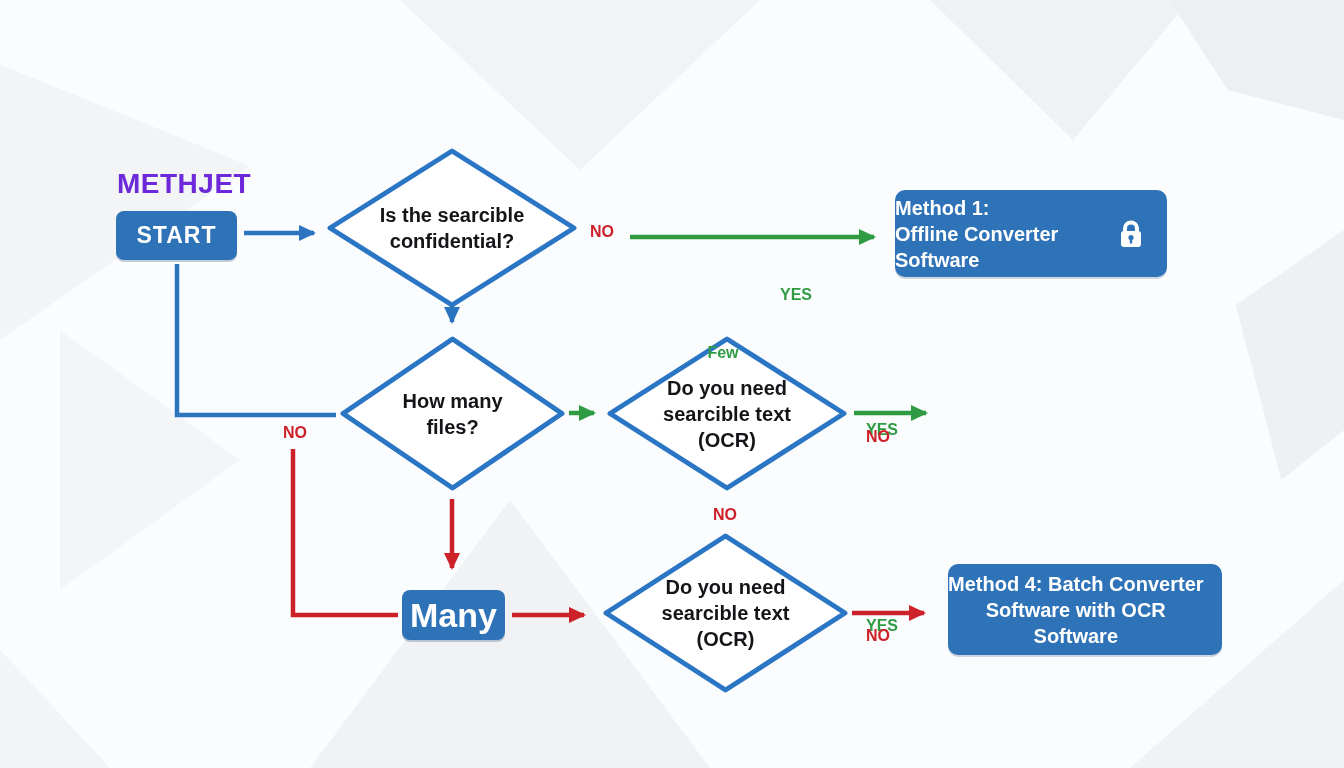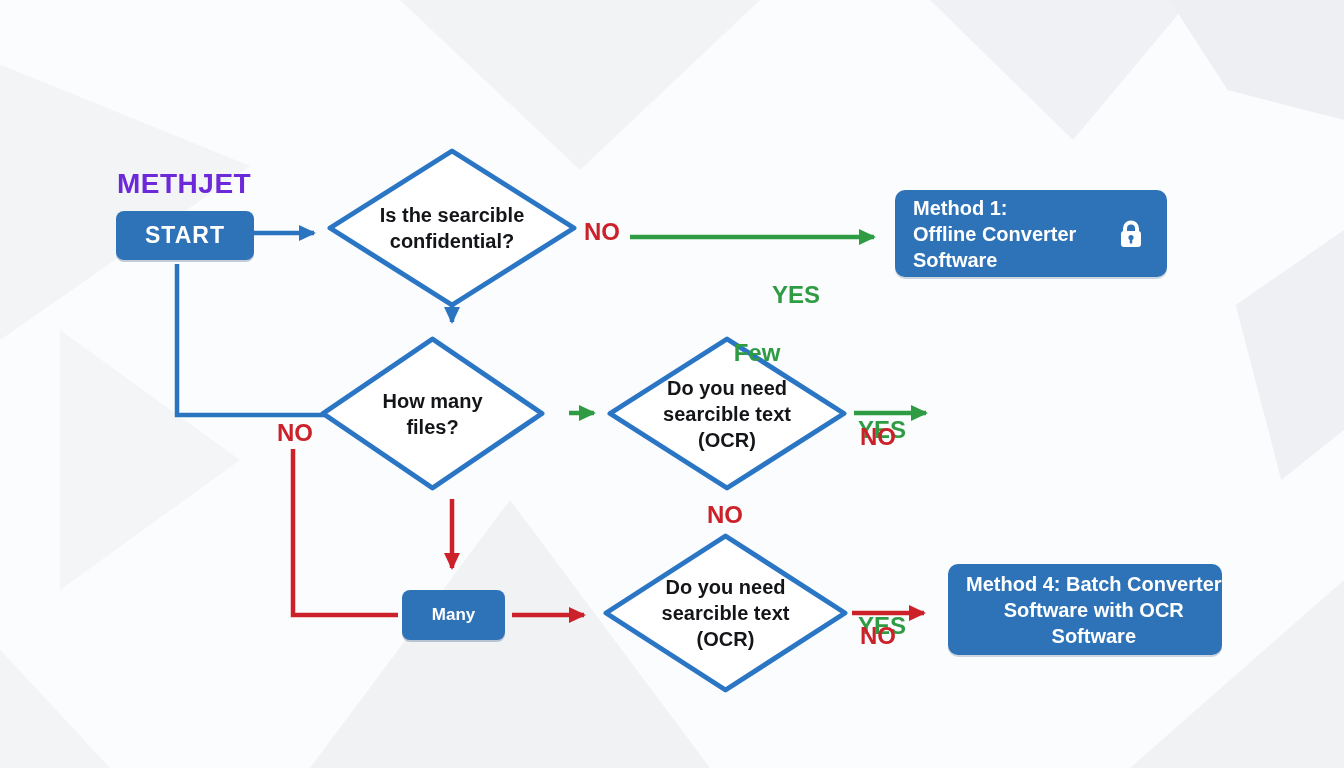--- a/index.html
+++ b/index.html
@@ -23,47 +23,47 @@
   
   svg.connectors{position:absolute;inset:0;width:1344px;height:768px;}
 
   
   .title{position:absolute;left:0;right:0;top:28px;margin:0;text-align:center;
     font-size:46px;font-weight:bold;color:#2a6cb4;letter-spacing:-1px;}
   .method-label{position:absolute;left:117px;top:168px;font-size:28px;font-weight:bold;
     color:#6d28d9;letter-spacing:0.5px;}
 
   
-  .start{position:absolute;left:116px;top:211px;width:138px;height:49px;
+  .start{position:absolute;left:116px;top:211px;width:121px;height:49px;
     background:#2e73b7;border-radius:8px;display:flex;align-items:center;justify-content:center;
     color:#fff;font-size:23px;font-weight:bold;letter-spacing:1px;box-shadow:0 2px 0 rgba(20,60,110,.25);}
   .many{position:absolute;left:402px;top:590px;width:103px;height:50px;
     background:#2e73b7;border-radius:8px;display:flex;align-items:center;justify-content:center;
-    color:#fff;font-size:17px;font-weight:bold;box-shadow:0 2px 0 rgba(20,60,110,.25);}
+    color:#fff;font-size:34px;font-weight:bold;box-shadow:0 2px 0 rgba(20,60,110,.25);}
 
   .diamond{position:absolute;}
   .diamond svg{position:absolute;inset:0;width:100%;height:100%;}
   .diamond .dtext{position:absolute;inset:0;display:flex;align-items:center;justify-content:center;
     text-align:center;font-size:20px;font-weight:bold;color:#141518;white-space:pre-line;line-height:1.3;}
   .d1{left:327px;top:148px;width:250px;height:160px;}
-  .d2{left:320px;top:336px;width:225px;height:155px;text-decoration:underline;}
+  .d2{left:340px;top:336px;width:225px;height:155px;text-decoration:underline;}
   .d3{left:607px;top:336px;width:240px;height:155px;}
   .d4{left:603px;top:533px;width:245px;height:160px;}
 
   .mbox{position:absolute;background:#2e73b7;border-radius:10px;color:#fff;
     display:flex;align-items:center;font-size:20px;font-weight:bold;line-height:1.3;
     box-shadow:0 2px 0 rgba(20,60,110,.2);}
-  .mbox .btext{padding-left:18px;white-space:pre-line;}
+  .mbox .btext{white-space:pre-line;}
   .m1{left:895px;top:190px;width:272px;height:87px;}
   .m2{left:948px;top:368px;width:282px;height:88px;}
   .m4{left:948px;top:564px;width:274px;height:91px;text-align:center;}
   .lock{position:absolute;right:20px;top:50%;transform:translateY(-50%);width:32px;height:32px;}
 
   
-  .elbl{position:absolute;transform:translate(-50%,-50%);font-size:24px;font-weight:bold;white-space:nowrap;}
+  .elbl{position:absolute;transform:translate(-50%,-50%);font-size:16px;font-weight:bold;white-space:nowrap;}
   .red{color:#cd2129;}
   .green{color:#2f9c44;margin-top:36px;}
 </style>
 </head>
 <body>
 
 <div class="canvas">
 
   <div class="bg">
     <div class="s1"></div>
@@ -157,21 +157,21 @@
 
 
   <div class="mbox m4">
     <span class="btext">Method 4: Batch Converter
 Software with OCR
 Software</span>
   </div>
 
   <span class="elbl red" style="left:602px;top:232px;">NO</span>
   <span class="elbl green" style="left:796px;top:259px;">YES</span>
-  <span class="elbl green" style="left:757px;top:317px;">Few</span>
+  <span class="elbl green" style="left:723px;top:317px;">Few</span>
   <span class="elbl red" style="left:295px;top:433px;">NO</span>
   <span class="elbl green" style="left:882px;top:394px;">YES</span>
   <span class="elbl red" style="left:878px;top:437px;">NO</span>
   <span class="elbl red" style="left:725px;top:515px;">NO</span>
   <span class="elbl green" style="left:882px;top:590px;">YES</span>
   <span class="elbl red" style="left:878px;top:636px;">NO</span>
 
 </div>
 
 </body></html>

